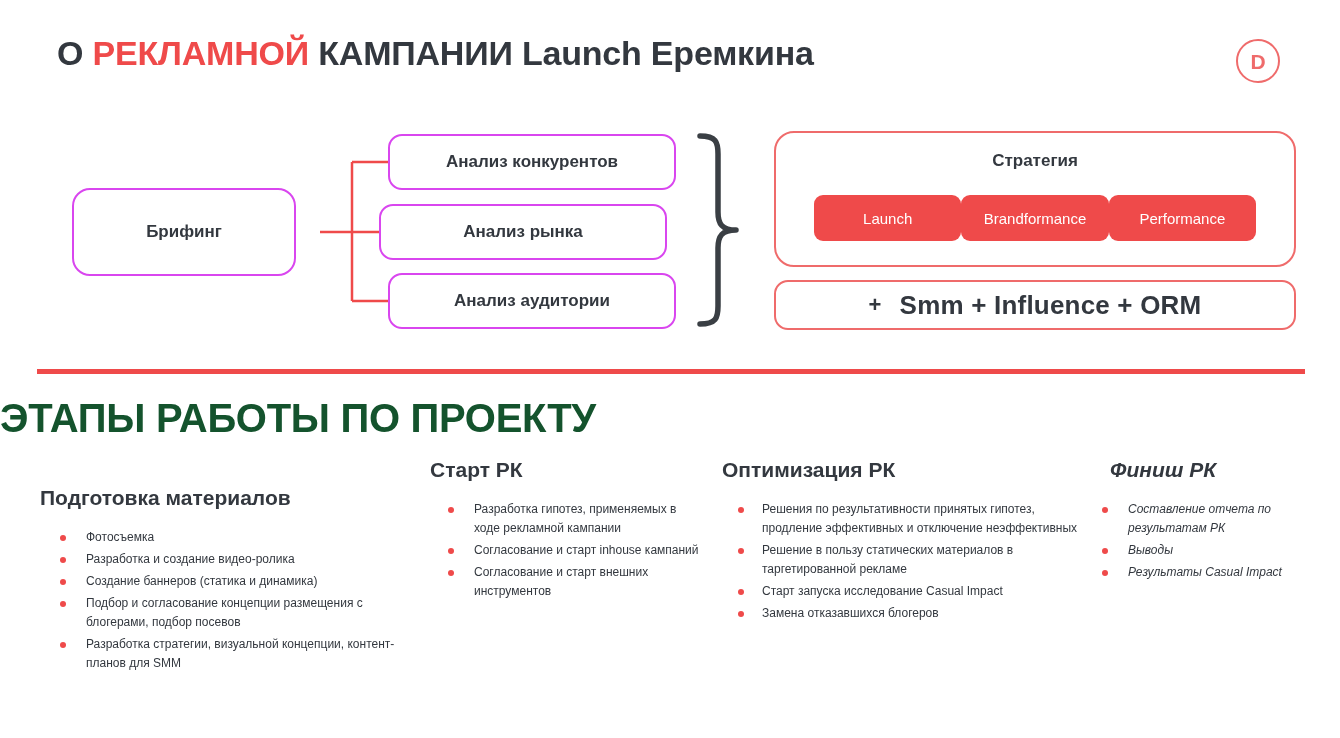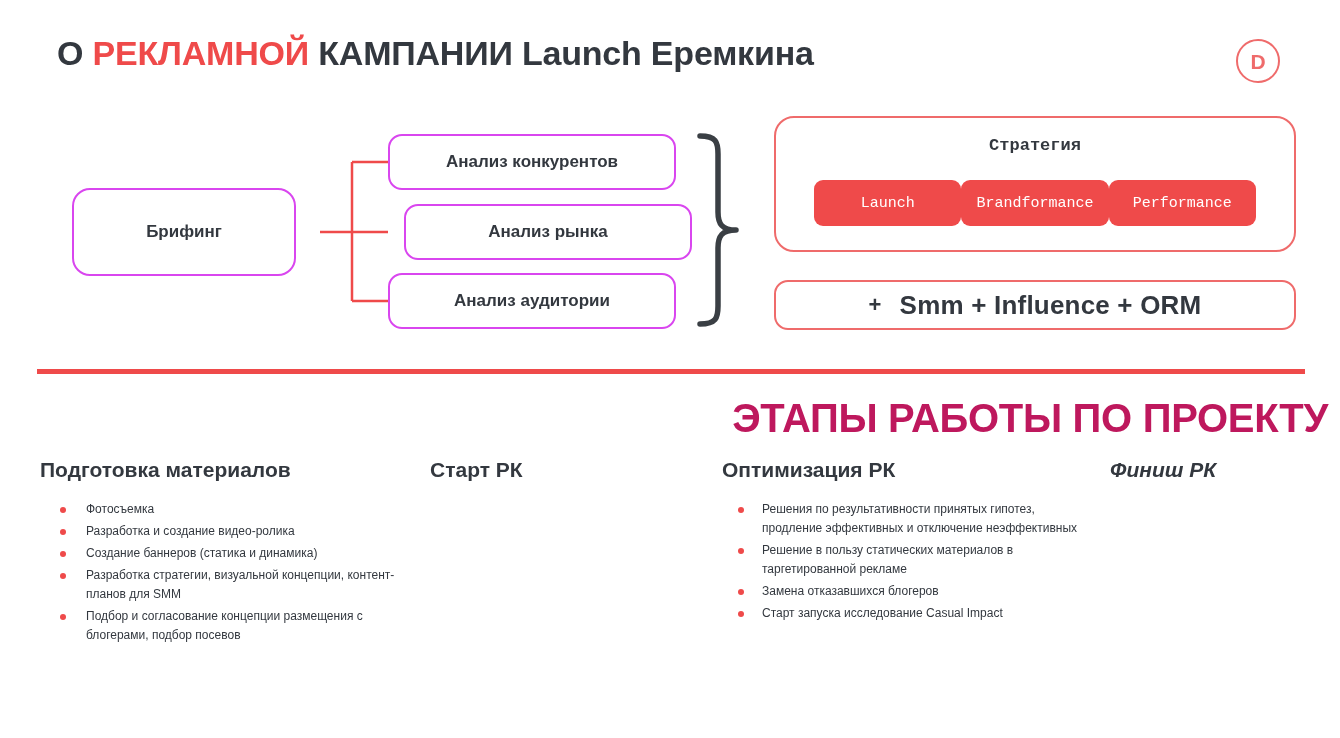--- a/index.html
+++ b/index.html
@@ -61,35 +61,34 @@
     display: flex;
     align-items: center;
     justify-content: center;
     font-size: 17px;
     font-weight: bold;
     color: #33383f;
     text-align: center;
   }
   .node-briefing { left: 72px;  top: 188px; width: 224px; height: 88px; border-radius: 18px; }
   .node-a1       { left: 388px; top: 134px; width: 288px; height: 56px; }
-  .node-a2       { left: 404px; top: 204px; width: 288px; height: 56px; }
+  .node-a2       { left: 379px; top: 204px; width: 288px; height: 56px; }
   .node-a3       { left: 388px; top: 273px; width: 288px; height: 56px; }
 
   
   .strategy-card {
     position: absolute;
     left: 774px;
-    top: 116px;
+    top: 131px;
     width: 522px;
     height: 136px;
     box-sizing: border-box;
     border: 2px solid #ef6b6b;
     border-radius: 20px;
     background: #ffffff;
-    font-family: Liberation Mono, monospace;
   }
   .strategy-title {
     position: absolute;
     left: 0; right: 0;
     top: 18px;
     text-align: center;
     font-size: 17px;
     font-weight: bold;
     color: #33383f;
   }
@@ -141,39 +140,39 @@
     left: 37px;
     top: 369px;
     width: 1268px;
     height: 5px;
     background: #ef4a4a;
   }
 
   
   .stages-title {
     position: absolute;
-    left: 0; right: 12px;
+    left: 0; right: 4px;
     top: 396px;
-    text-align: right;
+    text-align: left;
     font-size: 40px;
     font-weight: bold;
-    color: #be185d;
+    color: #14532d;
     letter-spacing: -0.3px;
   }
 
   .columns {
     position: absolute;
     left: 38px;
     top: 458px;
     width: 1264px;
     display: flex;
     align-items: flex-start;
   }
   .col { box-sizing: border-box; padding-right: 12px; }
-  .col-0 { width: 388px; }
+  .col-0 { width: 388px; margin-top: 28px; }
   .col-1 { width: 290px; }
   .col-2 { width: 378px; }
   .col-3 { width: 208px; font-style: italic; }
 
   .col-head {
     font-size: 21px;
     font-weight: bold;
     color: #33383f;
     margin: 0 0 18px 0;
     white-space: nowrap;
@@ -281,36 +280,46 @@
 <div class="stages-title">ЭТАПЫ РАБОТЫ ПО ПРОЕКТУ</div>
 
 <div class="columns">
 
   <div class="col col-0">
     <div class="col-head">Подготовка материалов</div>
     <ul class="bullets">
       <li>Фотосъемка</li>
       <li>Разработка и создание видео-ролика</li>
       <li>Создание баннеров (статика и динамика)</li>
+      <li>Подбор и согласование концепции размещения с блогерами, подбор посевов</li>
       <li>Разработка стратегии, визуальной концепции, контент-планов для SMM</li>
-      <li>Подбор и согласование концепции размещения с блогерами, подбор посевов</li>
     </ul>
   </div>
 
   <div class="col col-1">
     <div class="col-head">Старт РК</div>
+    <ul class="bullets">
+      <li>Разработка гипотез, применяемых в ходе рекламной кампании</li>
+      <li>Согласование и старт inhouse кампаний</li>
+      <li>Согласование и старт внешних инструментов</li>
+    </ul>
   </div>
 
   <div class="col col-2">
     <div class="col-head">Оптимизация РК</div>
     <ul class="bullets">
       <li>Решения по результативности принятых гипотез, продление эффективных и отключение неэффективных</li>
       <li>Решение в пользу статических материалов в таргетированной рекламе</li>
+      <li>Старт запуска исследование Casual Impact</li>
       <li>Замена отказавшихся блогеров</li>
-      <li>Старт запуска исследование Casual Impact</li>
     </ul>
   </div>
 
   <div class="col col-3">
     <div class="col-head">Финиш РК</div>
+    <ul class="bullets">
+      <li>Составление отчета по результатам РК</li>
+      <li>Выводы</li>
+      <li>Результаты Casual Impact</li>
+    </ul>
   </div>
 
 </div>
 
 </body></html>

